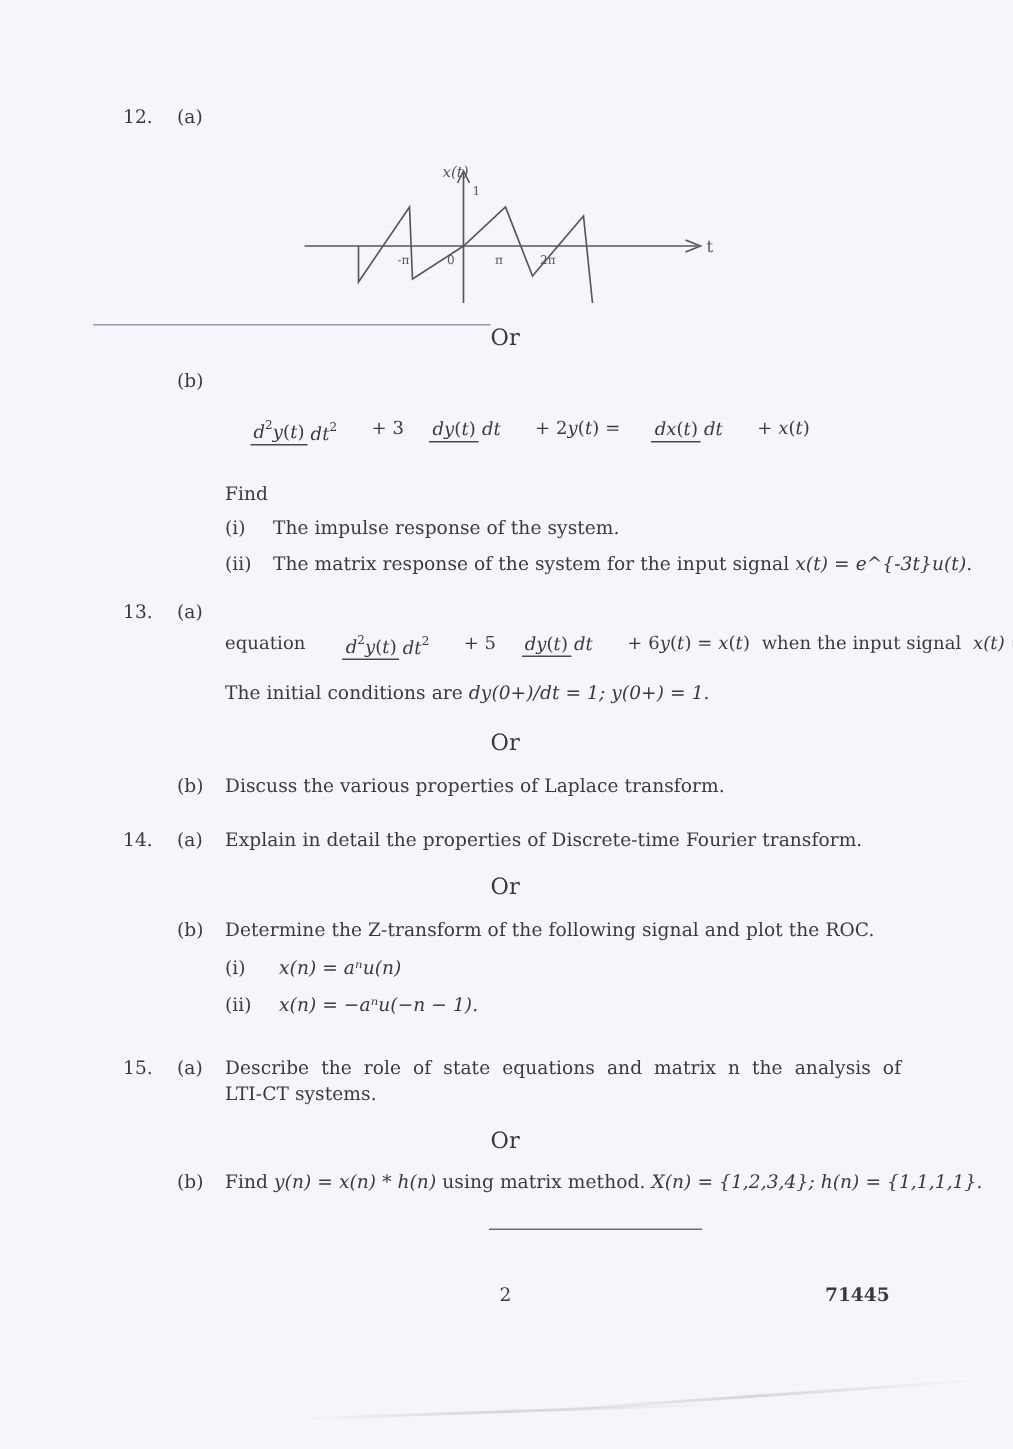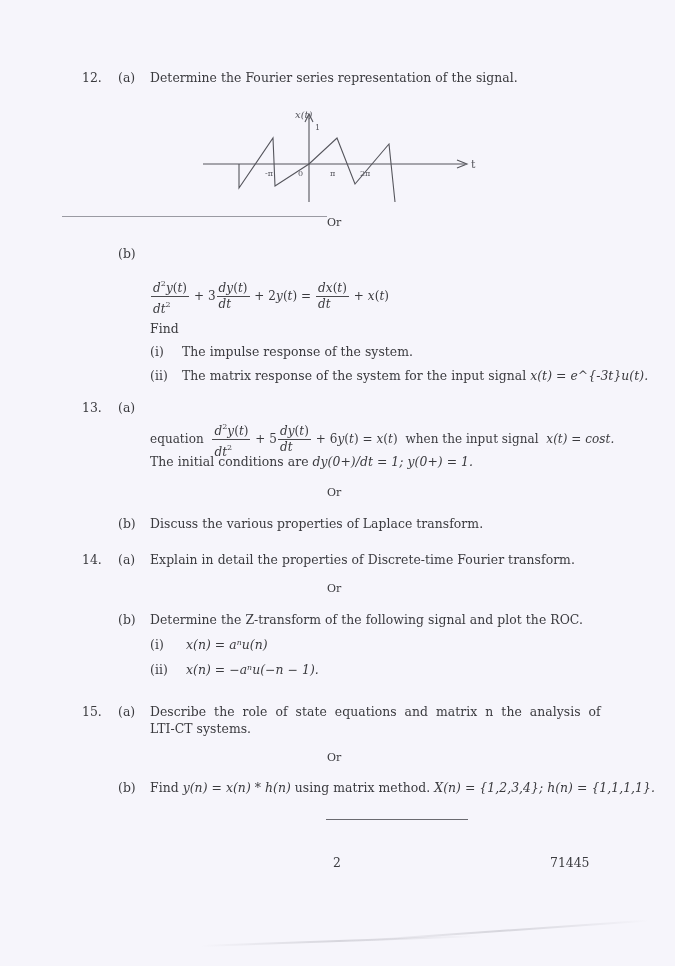--- a/index.html
+++ b/index.html
@@ -10,39 +10,38 @@
     color: #3a3a3e;
   }
   .page { position: absolute; inset: 0; }
   .abs { position: absolute; white-space: nowrap; }
   .txt { font-size: 12.4px; letter-spacing: 0.05px; }
   .qnum { left: 82px; }
   .part { left: 118px; }
   .body-col { left: 150px; }
   .sub-label { left: 150px; }
   .sub-text { left: 182px; }
-  .or { left: 327px; font-size: 11px; }
+  .or { left: 327px; font-size: 15px; }
   i.m { font-family: "DejaVu Serif", serif; font-style: italic; }
-  .frac { display: inline-flex; flex-direction: column; align-items: flex-start; vertical-align: middle; margin: 0 1px; }
+  .frac { display: inline-flex; align-items: center; vertical-align: middle; margin: 0 17px; }
   .frac .num { border-bottom: 1px solid #4a4a4e; padding: 0 2px; line-height: 15px; }
   .frac .den { line-height: 15px; padding: 0 2px; }
   sup { font-size: 8px; vertical-align: 6px; }
   .rule { position: absolute; height: 1px; background: #8a8a90; }
   .crease { position: absolute; background: linear-gradient(90deg, rgba(0,0,0,0), rgba(120,120,130,0.25), rgba(0,0,0,0)); height: 2px; }
   .footer { font-size: 12.4px; }
-  .code { font-weight: normal; }
+  .code { font-weight: bold; }
 </style>
 </head>
 <body>
 
 <div class="page">
 
   <span class="abs txt qnum" style="top:70px">12.</span>
   <span class="abs txt part" style="top:70px">(a)</span>
-  <span class="abs txt body-col" style="top:70px">Determine the Fourier series representation of the signal.</span>
 
   <div class="abs" style="left:195px; top:104px; width:320px; height:105px;">
     <svg width="320" height="105" viewBox="0 0 320 105">
       <g stroke="#55555c" stroke-width="1.1" fill="none">
 
         <line x1="8" y1="60" x2="270" y2="60"></line>
         <path d="M262 56 L272 60 L262 64"></path>
 
         <line x1="114" y1="98" x2="114" y2="10"></line>
         <path d="M110 18 L114 10 L118 18"></path>

